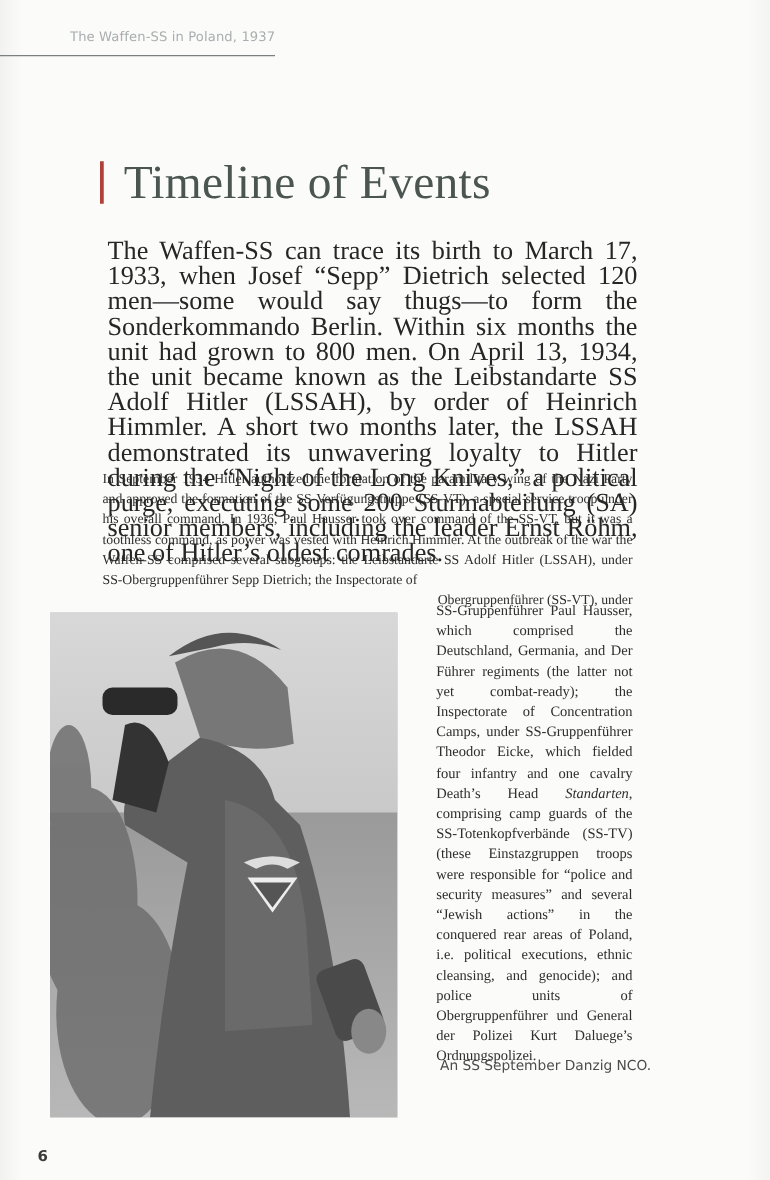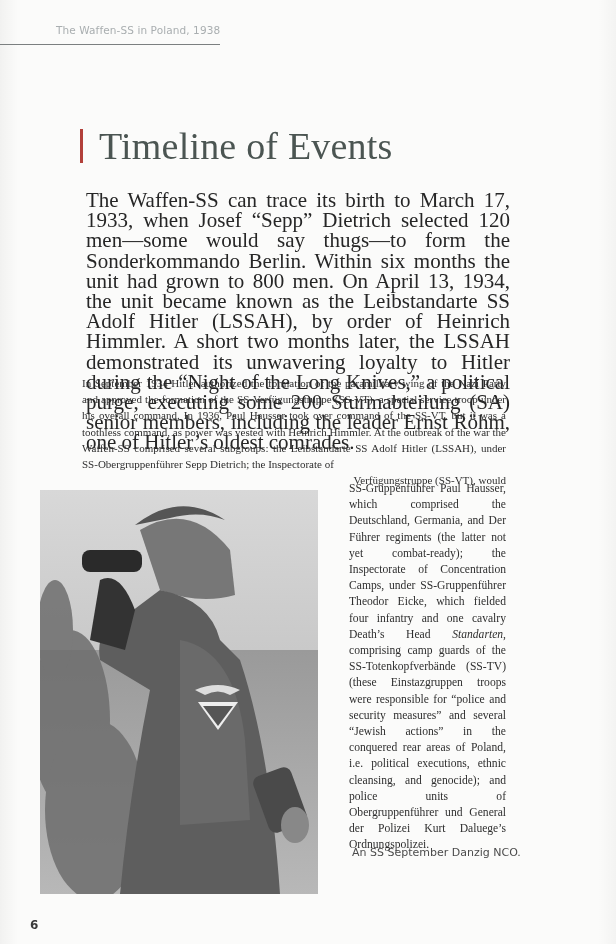--- a/index.html
+++ b/index.html
@@ -71,33 +71,33 @@
       font-family: "DejaVu Sans", "Liberation Sans", sans-serif;
       font-size: 12px; color: #3a3a3a; font-weight: bold;
     }
     em { font-style: italic; font-family: Liberation Serif, serif; }
   </style>
 </head>
 <body>
 
 <div class="page-shadow"></div>
 
-<div class="running-header">The Waffen-SS in Poland, 1938</div>
+<div class="running-header">The Waffen-SS in Poland, 1937</div>
 <div class="header-rule"></div>
 
 <div class="title-wrap">
   <div class="title-bar"></div>
   <h1 class="title">Timeline of Events</h1>
 </div>
 
 <p class="lead">The Waffen-SS can trace its birth to March 17, 1933, when Josef “Sepp” Dietrich selected 120 men—some would say thugs—to form the Sonderkommando Berlin. Within six months the unit had grown to 800 men. On April 13, 1934, the unit became known as the Leibstandarte SS Adolf Hitler (LSSAH), by order of Heinrich Himmler. A short two months later, the LSSAH demonstrated its unwavering loyalty to Hitler during the “Night of the Long Knives,” a political purge, executing some 200 Sturmabteilung (SA) senior members, including the leader Ernst Röhm, one of Hitler’s oldest comrades.</p>
 
 <p class="body-top">
   <span>In September 1934 Hitler authorized the formation of the paramilitary wing of the Nazi Party and approved the formation of the SS-Verfügungstruppe (SS-VT), a special service troop under his overall command. In 1936, Paul Hausser took over command of the SS-VT, but it was a toothless command, as power was vested with Heinrich Himmler. At the outbreak of the war the Waffen-SS comprised several subgroups: the Leibstandarte SS Adolf Hitler (LSSAH), under SS-Obergruppenführer Sepp Dietrich; the Inspectorate of</span>
-  <span class="last-line">Verfügungstruppe (SS-VT), would</span>
+  <span class="last-line">Obergruppenführer (SS-VT), under</span>
 </p>
 
 <p class="body-col"><span>SS-Gruppenführer Paul Hausser, which comprised the Deutschland, Germania, and Der Führer regiments (the latter not yet combat-ready); the Inspectorate of Concentration Camps, under SS-Gruppenführer Theodor Eicke, which fielded four infantry and one cavalry Death’s Head </span><em>Standarten</em><span>, comprising camp guards of the SS-Totenkopfverbände (SS-TV) (these Einstazgruppen troops were responsible for “police and security measures” and several “Jewish actions” in the conquered rear areas of Poland, i.e. political executions, ethnic cleansing, and genocide); and police units of Obergruppenführer und General der Polizei Kurt Daluege’s Ordnungspolizei.</span></p>
 
 <div class="photo">
   <svg width="278" height="404" viewBox="0 0 278 404" xmlns="http://www.w3.org/2000/svg">
     <defs>
       <linearGradient id="sky" x1="0" y1="0" x2="0" y2="1">
         <stop offset="0" stop-color="#d8d8d8"></stop>
         <stop offset="1" stop-color="#c8c8c8"></stop>

